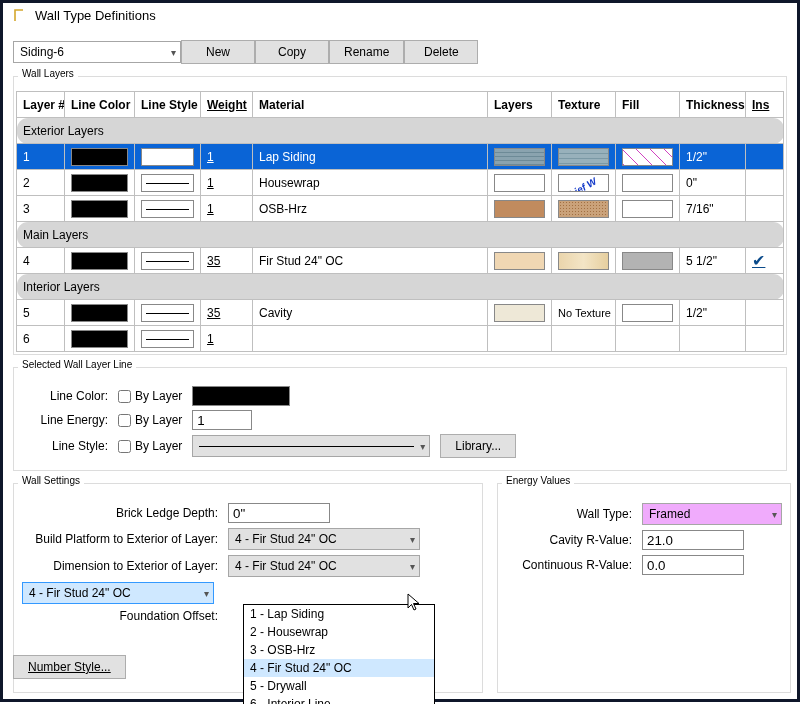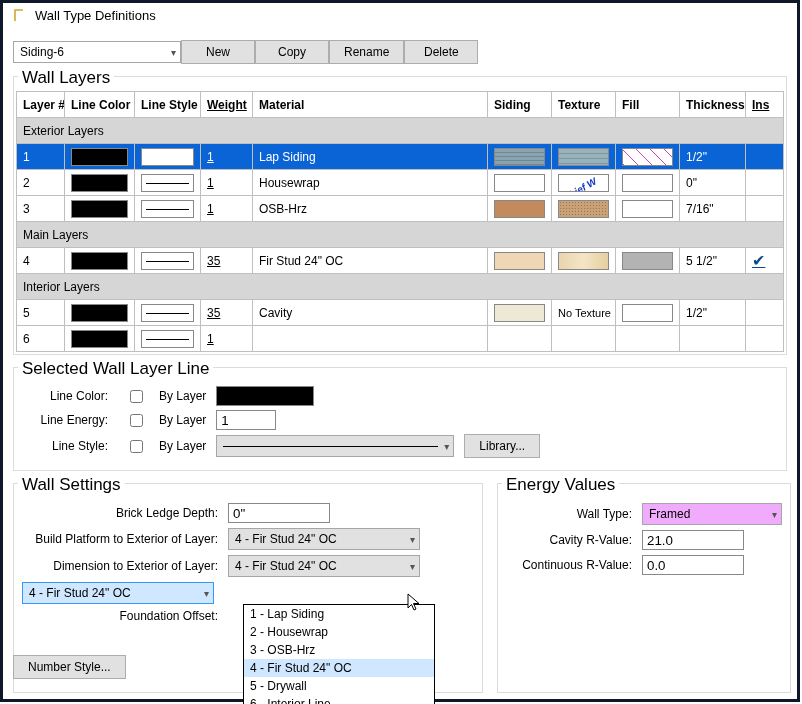--- a/index.html
+++ b/index.html
@@ -62,21 +62,21 @@
     border:1px solid #dcdcdc;
     margin-top:12px;
     padding:14px 8px 8px 8px;
   }
   .fieldset .legend-text {
     position:absolute;
     top:-9px;
     left:4px;
     background:#fff;
     padding:0 4px;
-    font-size:17px;
+    font-size:10px;
     color:#000;
   }
   
   table.grid {
     width:100%;
     border-collapse:collapse;
     table-layout:fixed;
   }
   table.grid th, table.grid td {
     border:1px solid #bfbfbf;
@@ -86,20 +86,21 @@
     white-space:nowrap;
     overflow:hidden;
   }
   table.grid th {
     background:#fff;
     font-weight:bold;
   }
   tr.group td {
     background:#d6d6d6;
     font-size:12px;
+    border-radius:11px;
   }
   tr.sel td { background:#0a64d6; color:#fff; }
   .col-num { width:48px; text-align:center; }
   .col-lc  { width:70px; }
   .col-ls  { width:66px; }
   .col-wt  { width:52px; text-align:center;text-decoration:underline; }
   .col-mat { }
   .col-pat { width:64px; }
   .col-tex { width:64px; }
   .col-fill{ width:64px; }
@@ -120,21 +121,21 @@
   .sw.tex-osb { background:#caa27a; background-image:radial-gradient(#a27042 1px, transparent 1px); background-size:3px 3px; }
   .sw.pat-tan { background:#f0d7b3; }
   .sw.tex-wood { background:linear-gradient(90deg,#ead5ac,#f3e5c6,#e6cf9f); }
   .sw.fill-gray { background:#b3b3b3; }
   .sw.pat-cream { background:#eee8d7; }
   .sw.fill-white { background:#fff; }
   .check-ins { color:#0a4a8a; font-size:16px; }
   
   .formrow { display:flex; align-items:center; margin:4px 0; gap:10px; }
   .formrow .lbl { width:auto; text-align:right; }
-  .chk { display:inline-flex; align-items:center; gap:16px;margin-left:12px; }
+  .chk { display:inline-flex; align-items:center; gap:4px; }
   .chk input { width:13px; height:13px; margin:0; }
   .colorchip { width:98px; height:20px; border:1px solid #888; background:#000; }
   .numinput { width:60px; height:20px; border:1px solid #888; padding:0 4px; }
   .linestyle-combo { width:238px; }
   
   .twocol { display:flex; gap:14px; margin-top:12px; }
   .twocol .fieldset { flex:1 1 0; margin-top:0; }
   .twocol .fieldset.left { flex:0 0 470px; }
   .wsrow { display:flex; align-items:center; margin:5px 0; }
   .wsrow .wslbl { width:206px; text-align:right; padding-right:10px; }
@@ -151,20 +152,21 @@
     border:1px solid #000;
     z-index:50;
     font-size:12px;
   }
   .dropdown-list .opt { padding:2px 6px; cursor:pointer; }
   .dropdown-list .opt.hov { background:#cfe8ff; }
   .number-style {
     position:absolute;
     left:10px;
     bottom:20px;
+    text-decoration:underline;
   }
   .energy .wsrow .wslbl { width:136px; }
   .cursor-arrow { position:absolute; left:404px; top:590px; z-index:60; pointer-events:none; }
 </style>
 </head>
 <body>
 
 <div class="window">
   <div class="titlebar">
     <span class="app-icon">
@@ -201,21 +203,21 @@
         <col class="col-thk">
           <col class="col-ins">
       </colgroup>
       <thead>
         <tr>
           <th class="col-num">Layer #</th>
           <th>Line Color</th>
           <th>Line Style</th>
           <th class="col-wt">Weight</th>
           <th>Material</th>
-          <th>Siding</th>
+          <th>Layers</th>
           <th>Texture</th>
           <th>Fill</th>
           <th>Thickness</th>
           <th class="col-ins">Ins</th>
         </tr>
       </thead>
       <tbody>
         <tr class="group">
             <td colspan="10">Exterior Layers</td>
           </tr>

